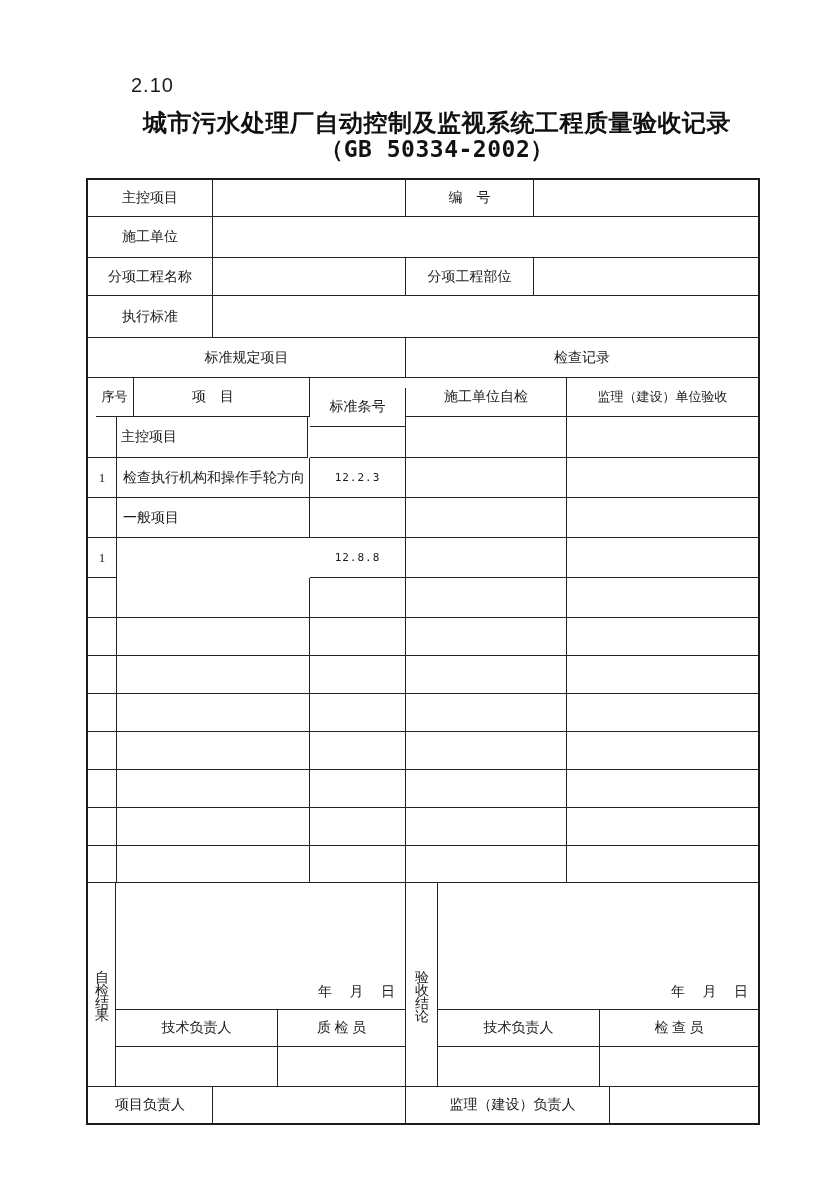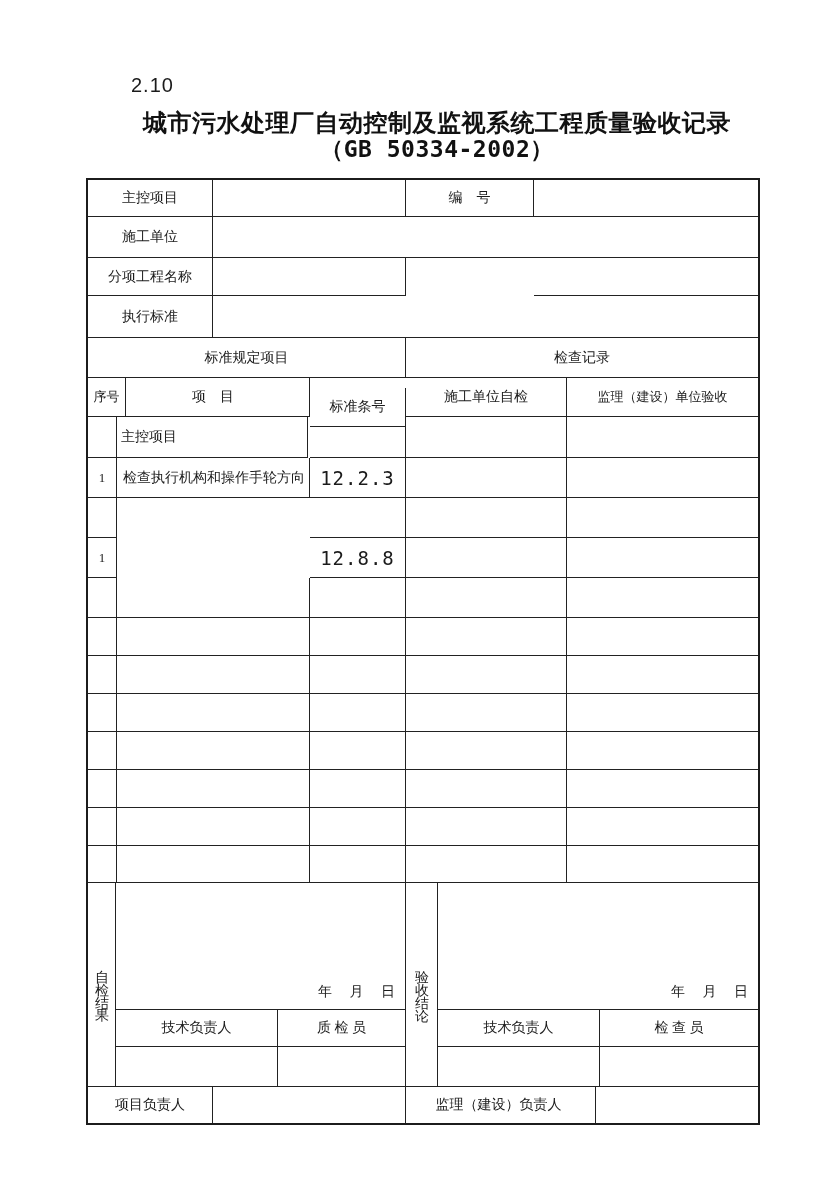--- a/index.html
+++ b/index.html
@@ -25,21 +25,21 @@
   .cell{
     position:absolute;box-sizing:border-box;
     border-right:1px solid #222;border-bottom:1px solid #222;
     display:flex;align-items:center;justify-content:center;
     font-size:14px;line-height:16px;white-space:nowrap;overflow:hidden;
   }
   .tl{justify-content:flex-start;padding-left:6px;}
   .er{border-right:none;}
   .eb{border-bottom:none;}
   .sm{font-size:13px;}
-  .num{font-family:"DejaVu Sans Mono", monospace;font-size:19px;letter-spacing:1px;}
+  .num{font-family:"DejaVu Sans Mono", monospace;font-size:11px;letter-spacing:1px;}
   .v{
     writing-mode:vertical-rl;text-orientation:upright;
     letter-spacing:13px;font-size:14px;
   }
   .sig{align-items:flex-end;justify-content:flex-end;padding:0 10px 9px 0;}
 </style>
 </head>
 <body>
 
 <div class="page">
@@ -56,47 +56,49 @@
     <div class="cell" style="left:0;top:0;width:125px;height:37px">主控项目</div>
     <div class="cell" style="left:125px;top:0;width:193px;height:37px"></div>
     <div class="cell" style="left:318px;top:0;width:128px;height:37px">编　号</div>
     <div class="cell er" style="left:446px;top:0;width:224px;height:37px"></div>
 
     <div class="cell" style="left:0;top:37px;width:125px;height:41px">施工单位</div>
     <div class="cell er" style="left:125px;top:37px;width:545px;height:41px"></div>
 
     <div class="cell" style="left:0;top:78px;width:125px;height:38px">分项工程名称</div>
     <div class="cell" style="left:125px;top:78px;width:193px;height:38px"></div>
+    <div class="cell" style="left:318px;top:78px;width:128px;height:38px">分项工程部位</div>
     <div class="cell er" style="left:446px;top:78px;width:224px;height:38px"></div>
 
     <div class="cell" style="left:0;top:116px;width:125px;height:42px">执行标准</div>
     <div class="cell er" style="left:125px;top:116px;width:545px;height:42px"></div>
 
     <div class="cell" style="left:0;top:158px;width:318px;height:40px">标准规定项目</div>
     <div class="cell er" style="left:318px;top:158px;width:352px;height:40px">检查记录</div>
 
-    <div class="cell sm" style="left:0;top:198px;width:38px;height:39px">序号</div>
+    <div class="cell sm" style="left:8px;top:198px;width:38px;height:39px">序号</div>
     <div class="cell" style="left:29px;top:198px;width:193px;height:39px">项　目</div>
     <div class="cell" style="left:222px;top:208px;width:96px;height:39px">标准条号</div>
     <div class="cell" style="left:318px;top:198px;width:161px;height:39px">施工单位自检</div>
     <div class="cell er sm" style="left:479px;top:198px;width:191px;height:39px">监理（建设）单位验收</div>
 
     <div class="cell sm" style="left:0;top:237px;width:29px;height:41px"></div>
     <div class="cell tl" style="left:27px;top:237px;width:193px;height:41px">主控项目</div>
     <div class="cell num" style="left:222px;top:237px;width:96px;height:41px"></div>
     <div class="cell" style="left:318px;top:237px;width:161px;height:41px"></div>
     <div class="cell er" style="left:479px;top:237px;width:191px;height:41px"></div>
 
     <div class="cell sm" style="left:0;top:278px;width:29px;height:40px">1</div>
     <div class="cell tl" style="left:29px;top:278px;width:193px;height:40px">检查执行机构和操作手轮方向</div>
     <div class="cell num" style="left:222px;top:278px;width:96px;height:40px">12.2.3</div>
     <div class="cell" style="left:318px;top:278px;width:161px;height:40px"></div>
     <div class="cell er" style="left:479px;top:278px;width:191px;height:40px"></div>
 
     <div class="cell sm" style="left:0;top:318px;width:29px;height:40px"></div>
+    <div class="cell tl" style="left:29px;top:318px;width:193px;height:40px">一般项目</div>
     <div class="cell num" style="left:222px;top:318px;width:96px;height:40px"></div>
     <div class="cell" style="left:318px;top:318px;width:161px;height:40px"></div>
     <div class="cell er" style="left:479px;top:318px;width:191px;height:40px"></div>
 
     <div class="cell sm" style="left:0;top:358px;width:29px;height:40px">1</div>
     <div class="cell num" style="left:222px;top:358px;width:96px;height:40px">12.8.8</div>
     <div class="cell" style="left:318px;top:358px;width:161px;height:40px"></div>
     <div class="cell er" style="left:479px;top:358px;width:191px;height:40px"></div>
 
     <div class="cell sm" style="left:0;top:398px;width:29px;height:40px"></div>
@@ -160,17 +162,17 @@
     <div class="cell sig er" style="left:350px;top:703px;width:320px;height:127px">
       <span>年　 月　 日</span>
     </div>
     <div class="cell" style="left:350px;top:830px;width:162px;height:37px">技术负责人</div>
     <div class="cell er" style="left:512px;top:830px;width:158px;height:37px">检 查 员</div>
     <div class="cell" style="left:350px;top:867px;width:162px;height:40px"></div>
     <div class="cell er" style="left:512px;top:867px;width:158px;height:40px"></div>
 
     <div class="cell eb" style="left:0;top:907px;width:125px;height:36px">项目负责人</div>
     <div class="cell eb" style="left:125px;top:907px;width:193px;height:36px"></div>
-    <div class="cell eb" style="left:314px;top:907px;width:194px;height:36px">监理（建设）负责人</div>
+    <div class="cell eb" style="left:328px;top:907px;width:194px;height:36px">监理（建设）负责人</div>
     <div class="cell eb er" style="left:512px;top:907px;width:158px;height:36px"></div>
 
   </div>
 </div>
 
 </body></html>

